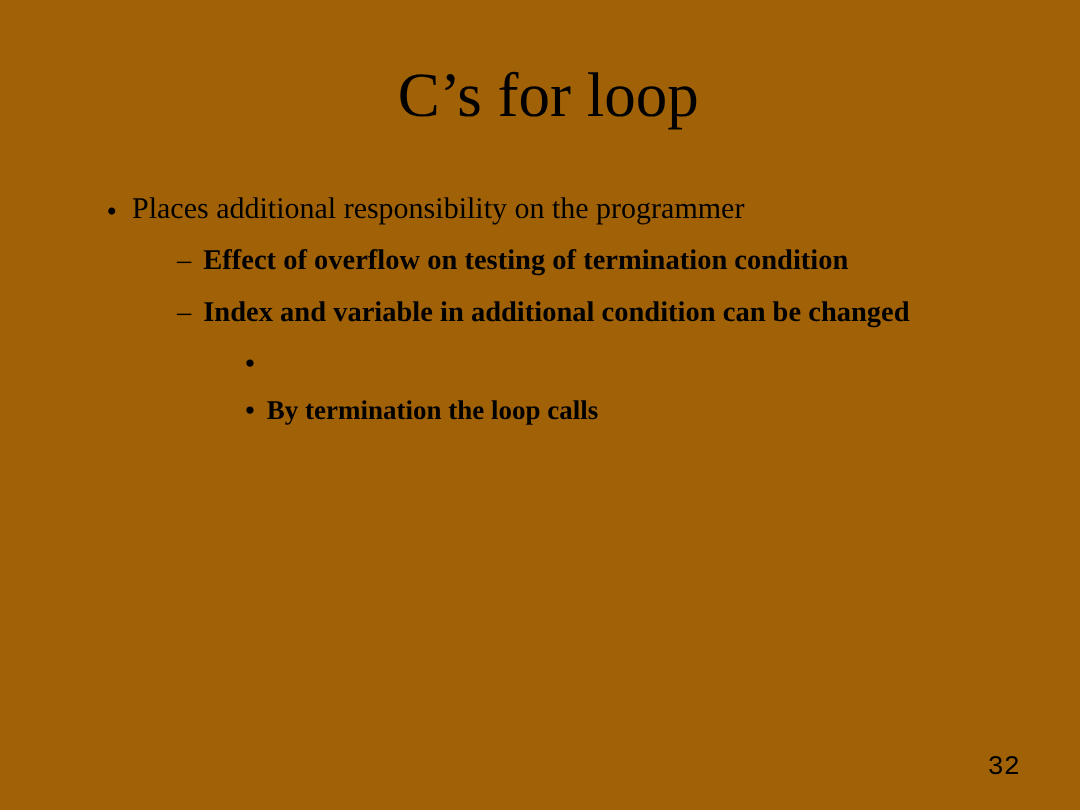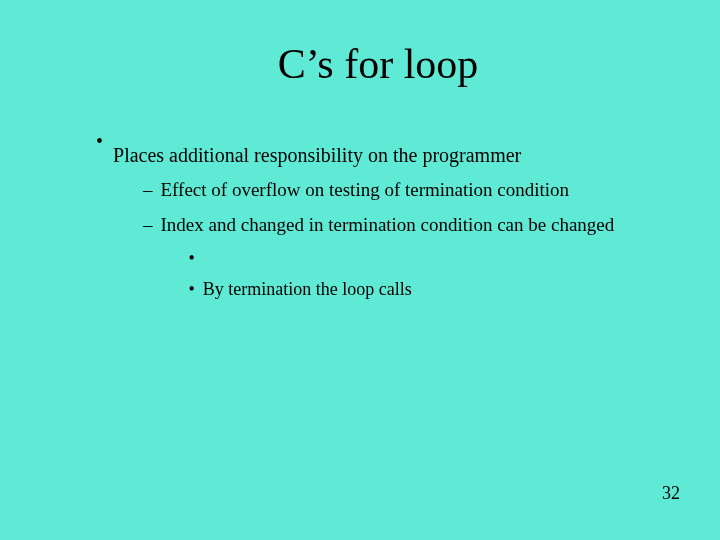--- a/index.html
+++ b/index.html
@@ -13,24 +13,24 @@
       height: 540px;
       background: #ffffff;
       font-family: Georgia, 'Times New Roman', Times, serif;
       overflow: hidden;
       position: relative;
     }
 
     .slide {
       width: 720px;
       height: 540px;
-      background: #5eead4;
+      background: #a16207;
       display: flex;
       flex-direction: column;
-      padding: 40px 60px 30px 96px;
+      padding: 40px 60px 30px 71px;
       position: relative;
     }
 
     .slide-title {
       text-align: center;
       font-size: 42px;
       font-weight: normal;
       color: #000000;
       margin-bottom: 36px;
       font-family: Georgia, 'Times New Roman', Times, serif;
@@ -53,21 +53,20 @@
     }
 
     .bullet-dot {
       margin-right: 10px;
       margin-top: 2px;
       font-size: 20px;
     }
 
     .bullet-text {
       flex: 1;
-      margin-top: 16px;
     }
 
     .sub-items {
       margin-left: 30px;
       margin-top: 6px;
       display: flex;
       flex-direction: column;
       gap: 6px;
     }
 
@@ -79,20 +78,21 @@
       align-items: flex-start;
     }
 
     .sub-dash {
       margin-right: 8px;
       flex-shrink: 0;
     }
 
     .sub-text {
       flex: 1;
+      font-weight: bold;
     }
 
     .sub-sub-items {
       margin-left: 28px;
       margin-top: 6px;
       display: flex;
       flex-direction: column;
       gap: 4px;
     }
 
@@ -103,25 +103,25 @@
       display: flex;
       align-items: flex-start;
     }
 
     .sub-sub-dot {
       margin-right: 8px;
     }
 
     .page-number {
       position: absolute;
-      bottom: 36px;
+      bottom: 18px;
       right: 40px;
       font-size: 18px;
       color: #000000;
-      font-family: Liberation Serif, serif;
+      font-family: Liberation Mono, monospace;
     }
   </style>
 </head>
 <body>
 
 <div class="slide">
   <h1 class="slide-title">C’s for loop</h1>
 
   <div class="slide-content">
 
@@ -133,21 +133,21 @@
         <div class="sub-items">
 
           <div class="sub-item">
             <span class="sub-dash">–</span>
             <span class="sub-text">Effect  of  overflow  on  testing  of  termination condition</span>
           </div>
 
           <div class="sub-item">
             <span class="sub-dash">–</span>
             <div class="sub-text">
-              <span>Index and changed in termination condition can be changed</span>
+              <span>Index and variable in additional condition can be changed</span>
               <div class="sub-sub-items">
                 <div class="sub-sub-item">
                   <span class="sub-sub-dot">•</span>
                 </div>
                 <div class="sub-sub-item">
                   <span class="sub-sub-dot">•</span>
                   <span>By termination the loop calls</span>
                 </div>
               </div>
             </div>

